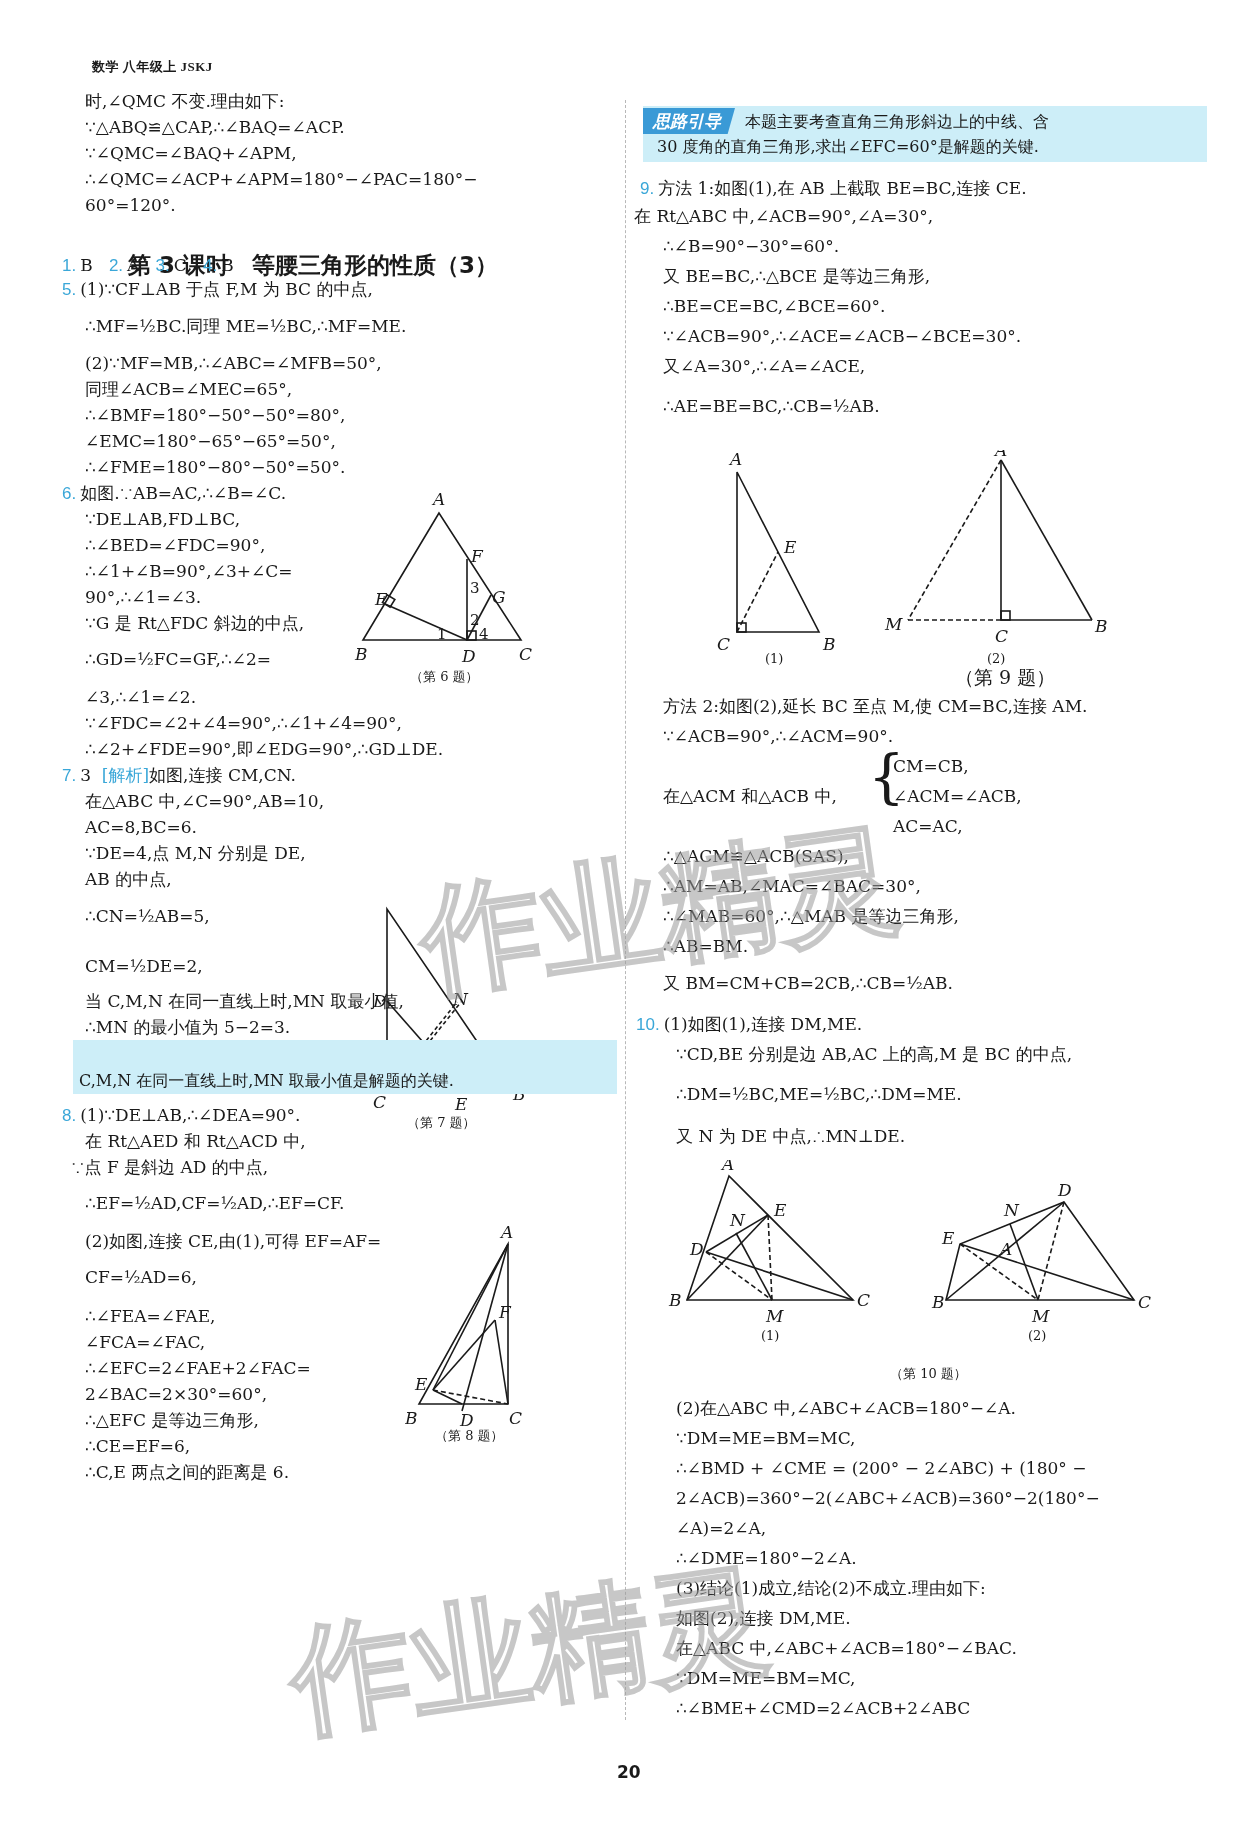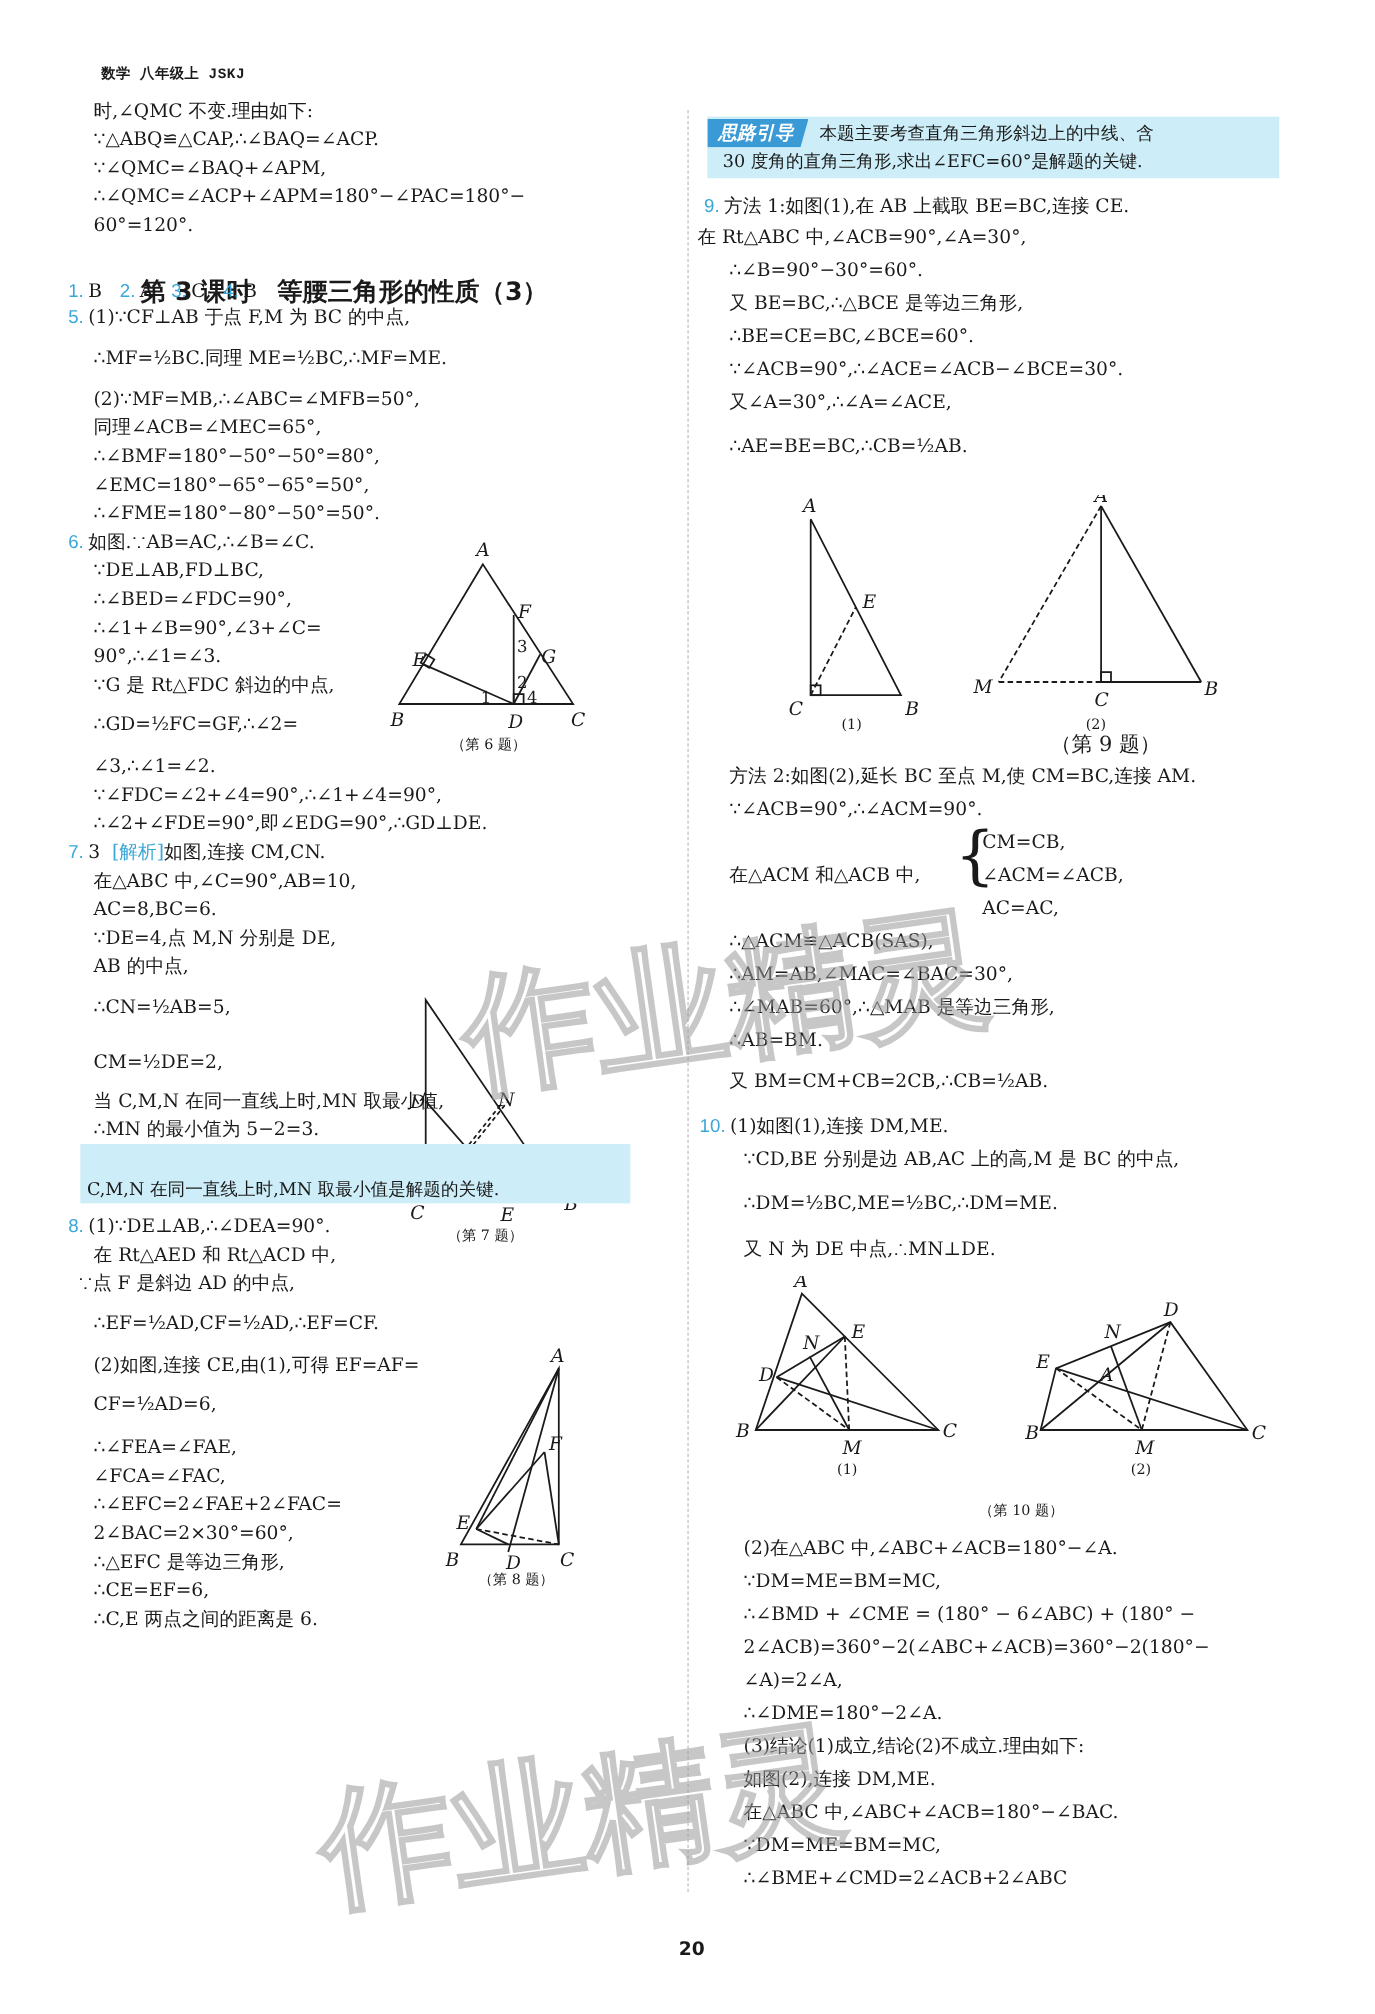--- a/index.html
+++ b/index.html
@@ -1,21 +1,21 @@
 <!DOCTYPE html>
 <html><head>
 <meta charset="utf-8">
 <style>
   html,body{margin:0;padding:0;background:#fff;}
   body{width:1250px;height:1831px;position:relative;overflow:hidden;font-family:"DejaVu Serif","Liberation Serif",serif;color:#1a1a1a;}
-  .hdr{position:absolute;left:92px;top:58px;font-family:Liberation Mono, monospace;font-size:13px;font-weight:bold;letter-spacing:0.5px;}
+  .hdr{position:absolute;left:92px;top:58px;font-family:Liberation Serif, serif;font-size:13px;font-weight:bold;letter-spacing:0.5px;}
   .line{position:absolute;font-size:17px;white-space:nowrap;line-height:22px;}
   .num{color:#3aa7d8;font-family:"Liberation Sans","DejaVu Sans",sans-serif;font-size:17px;margin-right:4px;}
   .sec-title{position:absolute;left:128px;top:250px;font-family:"DejaVu Sans","Liberation Sans",sans-serif;font-size:23px;font-weight:bold;white-space:nowrap;}
-  .tipbox{position:absolute;background:#cdeef8;font-size:16px;}
+  .tipbox{position:absolute;background:#cdeef8;font-size:16px;padding-left:44px;}
   .tiptag{display:inline-block;background:#3a9ad6;color:#fff;font-family:"DejaVu Sans","Liberation Sans",sans-serif;font-weight:bold;font-style:italic;font-size:17px;padding:2px 14px 2px 10px;clip-path:polygon(0 0,100% 0,92% 100%,0 100%);margin-right:10px;}
   .tipline{position:absolute;white-space:nowrap;line-height:22px;}
   .analysis{color:#3aa7d8;}
   .divider{position:absolute;left:625px;top:100px;width:0;height:1620px;border-left:1px dashed #b8b8b8;}
   .pagenum{position:absolute;left:617px;top:1762px;font-family:"DejaVu Sans","Liberation Sans",sans-serif;font-size:17px;font-weight:bold;}
   .fig{position:absolute;}
   .fig svg text{font-family:"DejaVu Serif","Liberation Serif",serif;font-style:italic;font-size:17px;fill:#1a1a1a;}
   .fig svg text.cap{font-style:normal;font-size:13px;}
   .watermark{position:absolute;font-family:"DejaVu Sans","Liberation Sans",sans-serif;font-weight:bold;font-size:120px;color:transparent;-webkit-text-stroke:2px #9a9a9a;opacity:0.55;transform:rotate(-8deg);white-space:nowrap;pointer-events:none;}
 </style>
@@ -248,21 +248,21 @@
         <text x="364" y="162">M</text>
         <text x="470" y="148">C</text>
       <text class="cap" x="93" y="180">(1)</text>
       <text class="cap" x="360" y="180">(2)</text>
     </svg>
   </div>
   <div class="line" style="left:890px;top:1363px;font-size:13px">（第 10 题）</div>
 
   <div class="line" style="left:676px;top:1397px">(2)在△ABC 中,∠ABC+∠ACB=180°−∠A.</div>
   <div class="line" style="left:676px;top:1427px">∵DM=ME=BM=MC,</div>
-  <div class="line" style="left:676px;top:1457px">∴∠BMD + ∠CME = (180° − 6∠ABC) + (180° −</div>
+  <div class="line" style="left:676px;top:1457px">∴∠BMD + ∠CME = (200° − 2∠ABC) + (180° −</div>
   <div class="line" style="left:676px;top:1487px">2∠ACB)=360°−2(∠ABC+∠ACB)=360°−2(180°−</div>
   <div class="line" style="left:676px;top:1517px">∠A)=2∠A,</div>
   <div class="line" style="left:676px;top:1547px">∴∠DME=180°−2∠A.</div>
   <div class="line" style="left:676px;top:1577px">(3)结论(1)成立,结论(2)不成立.理由如下:</div>
   <div class="line" style="left:676px;top:1607px">如图(2),连接 DM,ME.</div>
   <div class="line" style="left:676px;top:1637px">在△ABC 中,∠ABC+∠ACB=180°−∠BAC.</div>
   <div class="line" style="left:676px;top:1667px">∵DM=ME=BM=MC,</div>
   <div class="line" style="left:676px;top:1697px">∴∠BME+∠CMD=2∠ACB+2∠ABC</div>
 </div>
 

